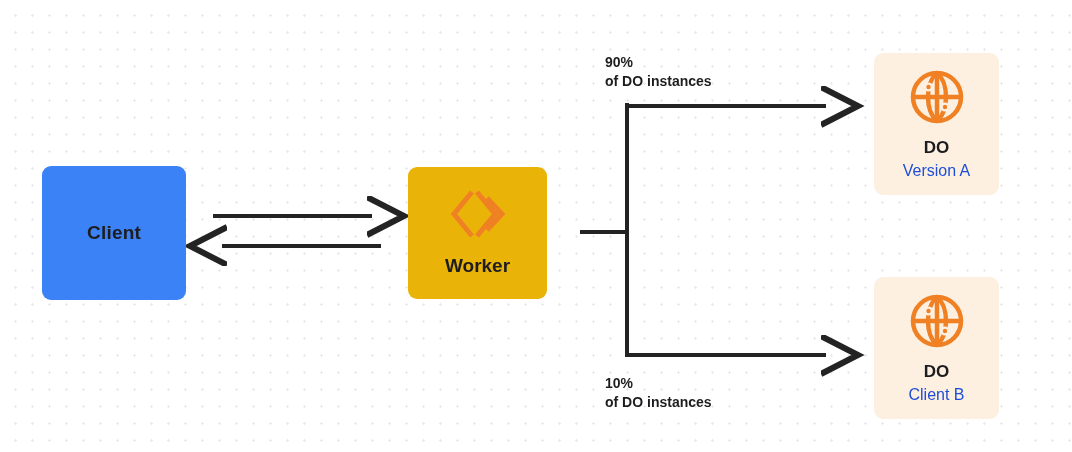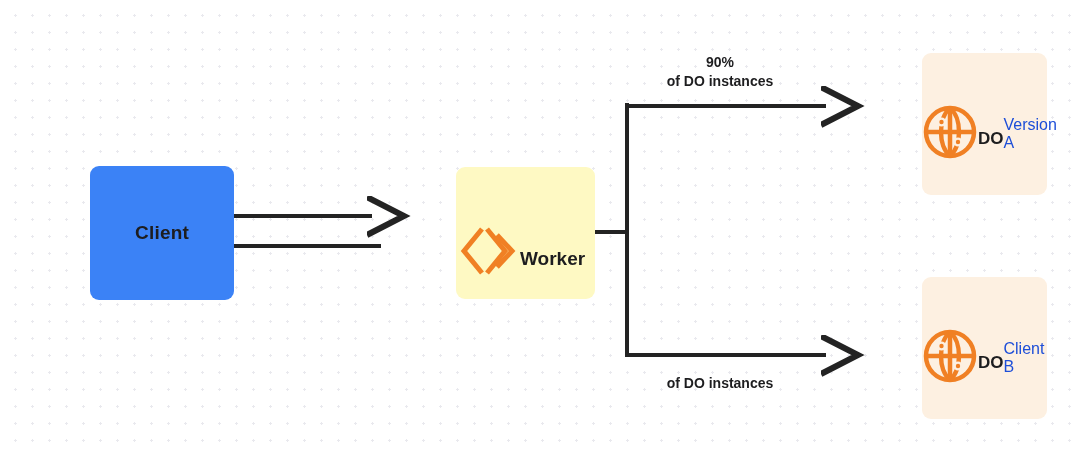--- a/index.html
+++ b/index.html
@@ -24,24 +24,23 @@
     inset: 0;
     width: 1072px;
     height: 452px;
   }
 
   
   .node {
     position: absolute;
     border-radius: 9px;
     display: flex;
-    flex-direction: row;
+    flex-direction: column;
     align-items: center;
     justify-content: center;
-    margin-left: 48px;
   }
 
   .node-client {
     left: 42px;
     top: 166px;
     width: 144px;
     height: 134px;
     background: #3b82f6;
   }
 
@@ -50,23 +49,23 @@
     font-weight: bold;
     color: #1d1d1f;
     letter-spacing: 0.2px;
   }
 
   .node-worker {
     left: 408px;
     top: 167px;
     width: 139px;
     height: 132px;
-    background: #fef9c3;
+    background: #eab308;
     justify-content: flex-start;
-    padding-top: 36px;
+    padding-top: 22px;
   }
 
   .node-worker .node-title {
     font-size: 19px;
     font-weight: bold;
     color: #1d1d1f;
     margin-top: 16px;
   }
 
   .node-do {
@@ -96,21 +95,21 @@
     margin-top: 4px;
     line-height: 1.1;
   }
 
   .icon-worker { width: 64px; height: 50px; display: block; }
   .icon-globe  { width: 56px; height: 56px; display: block; }
 
   
   .edge-label {
     position: absolute;
-    text-align: center;
+    text-align: left;
     font-size: 14px;
     font-weight: bold;
     color: #1d1d1f;
     line-height: 1.35;
     width: 230px;
   }
 
   .edge-label .lbl-pct  { display: block; }
   .edge-label .lbl-text { display: block; }
 
@@ -162,20 +161,21 @@
       <line x1="625" y1="355" x2="826" y2="355" stroke="#232323" stroke-width="4" marker-end="url(#arrowRight)"></line>
     </g>
   </svg>
 
   <div class="edge-label label-top">
     <span class="lbl-pct">90%</span>
     <span class="lbl-text">of DO instances</span>
   </div>
 
   <div class="edge-label label-bottom">
+    <span class="lbl-pct">10%</span>
     <span class="lbl-text">of DO instances</span>
   </div>
 
   <div class="node node-client">
     <span class="node-title">Client</span>
   </div>
 
   <div class="node node-worker">
     <span>
       <svg class="icon-worker" viewBox="0 0 64 50" xmlns="http://www.w3.org/2000/svg">

